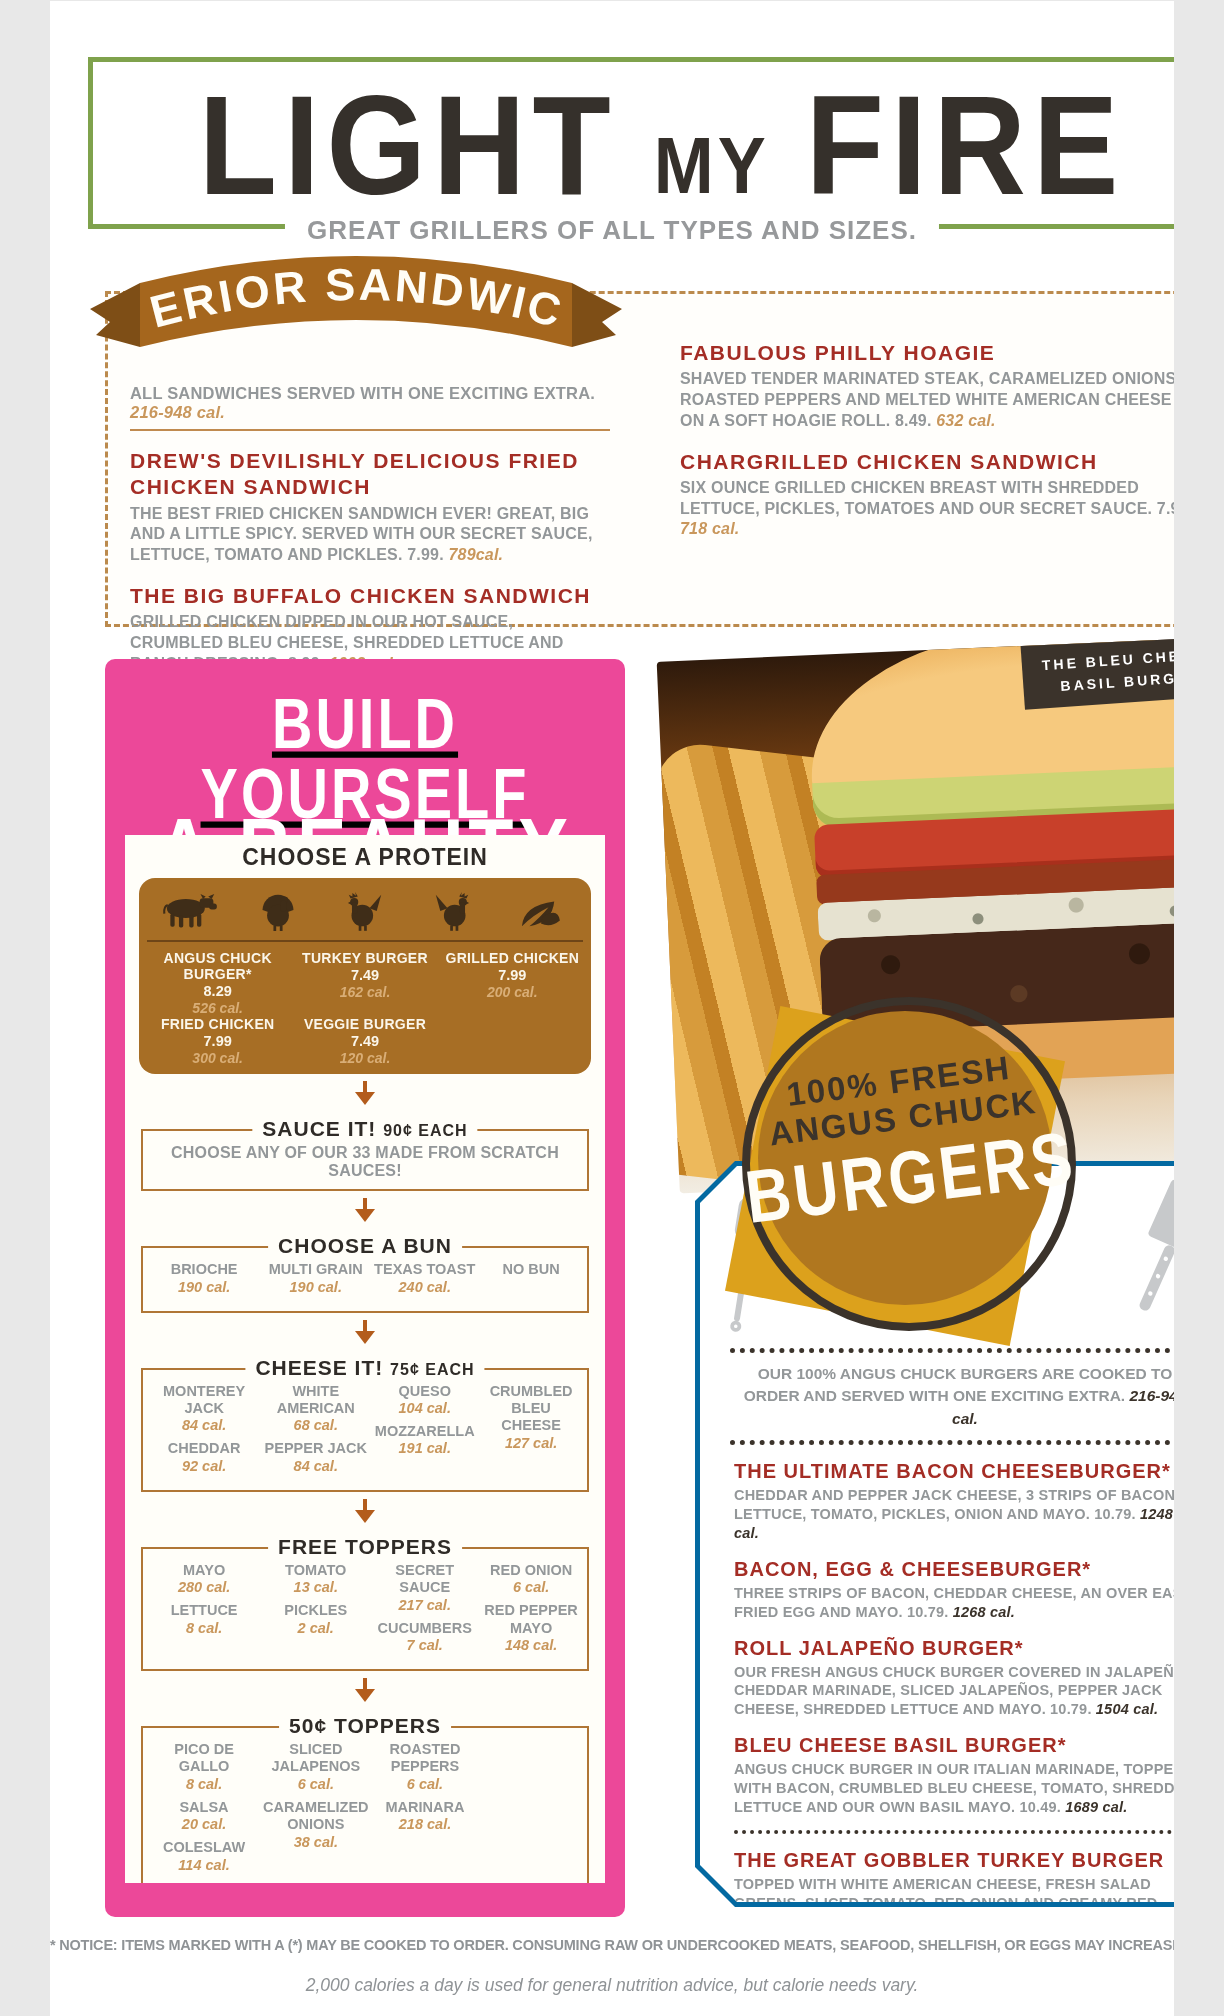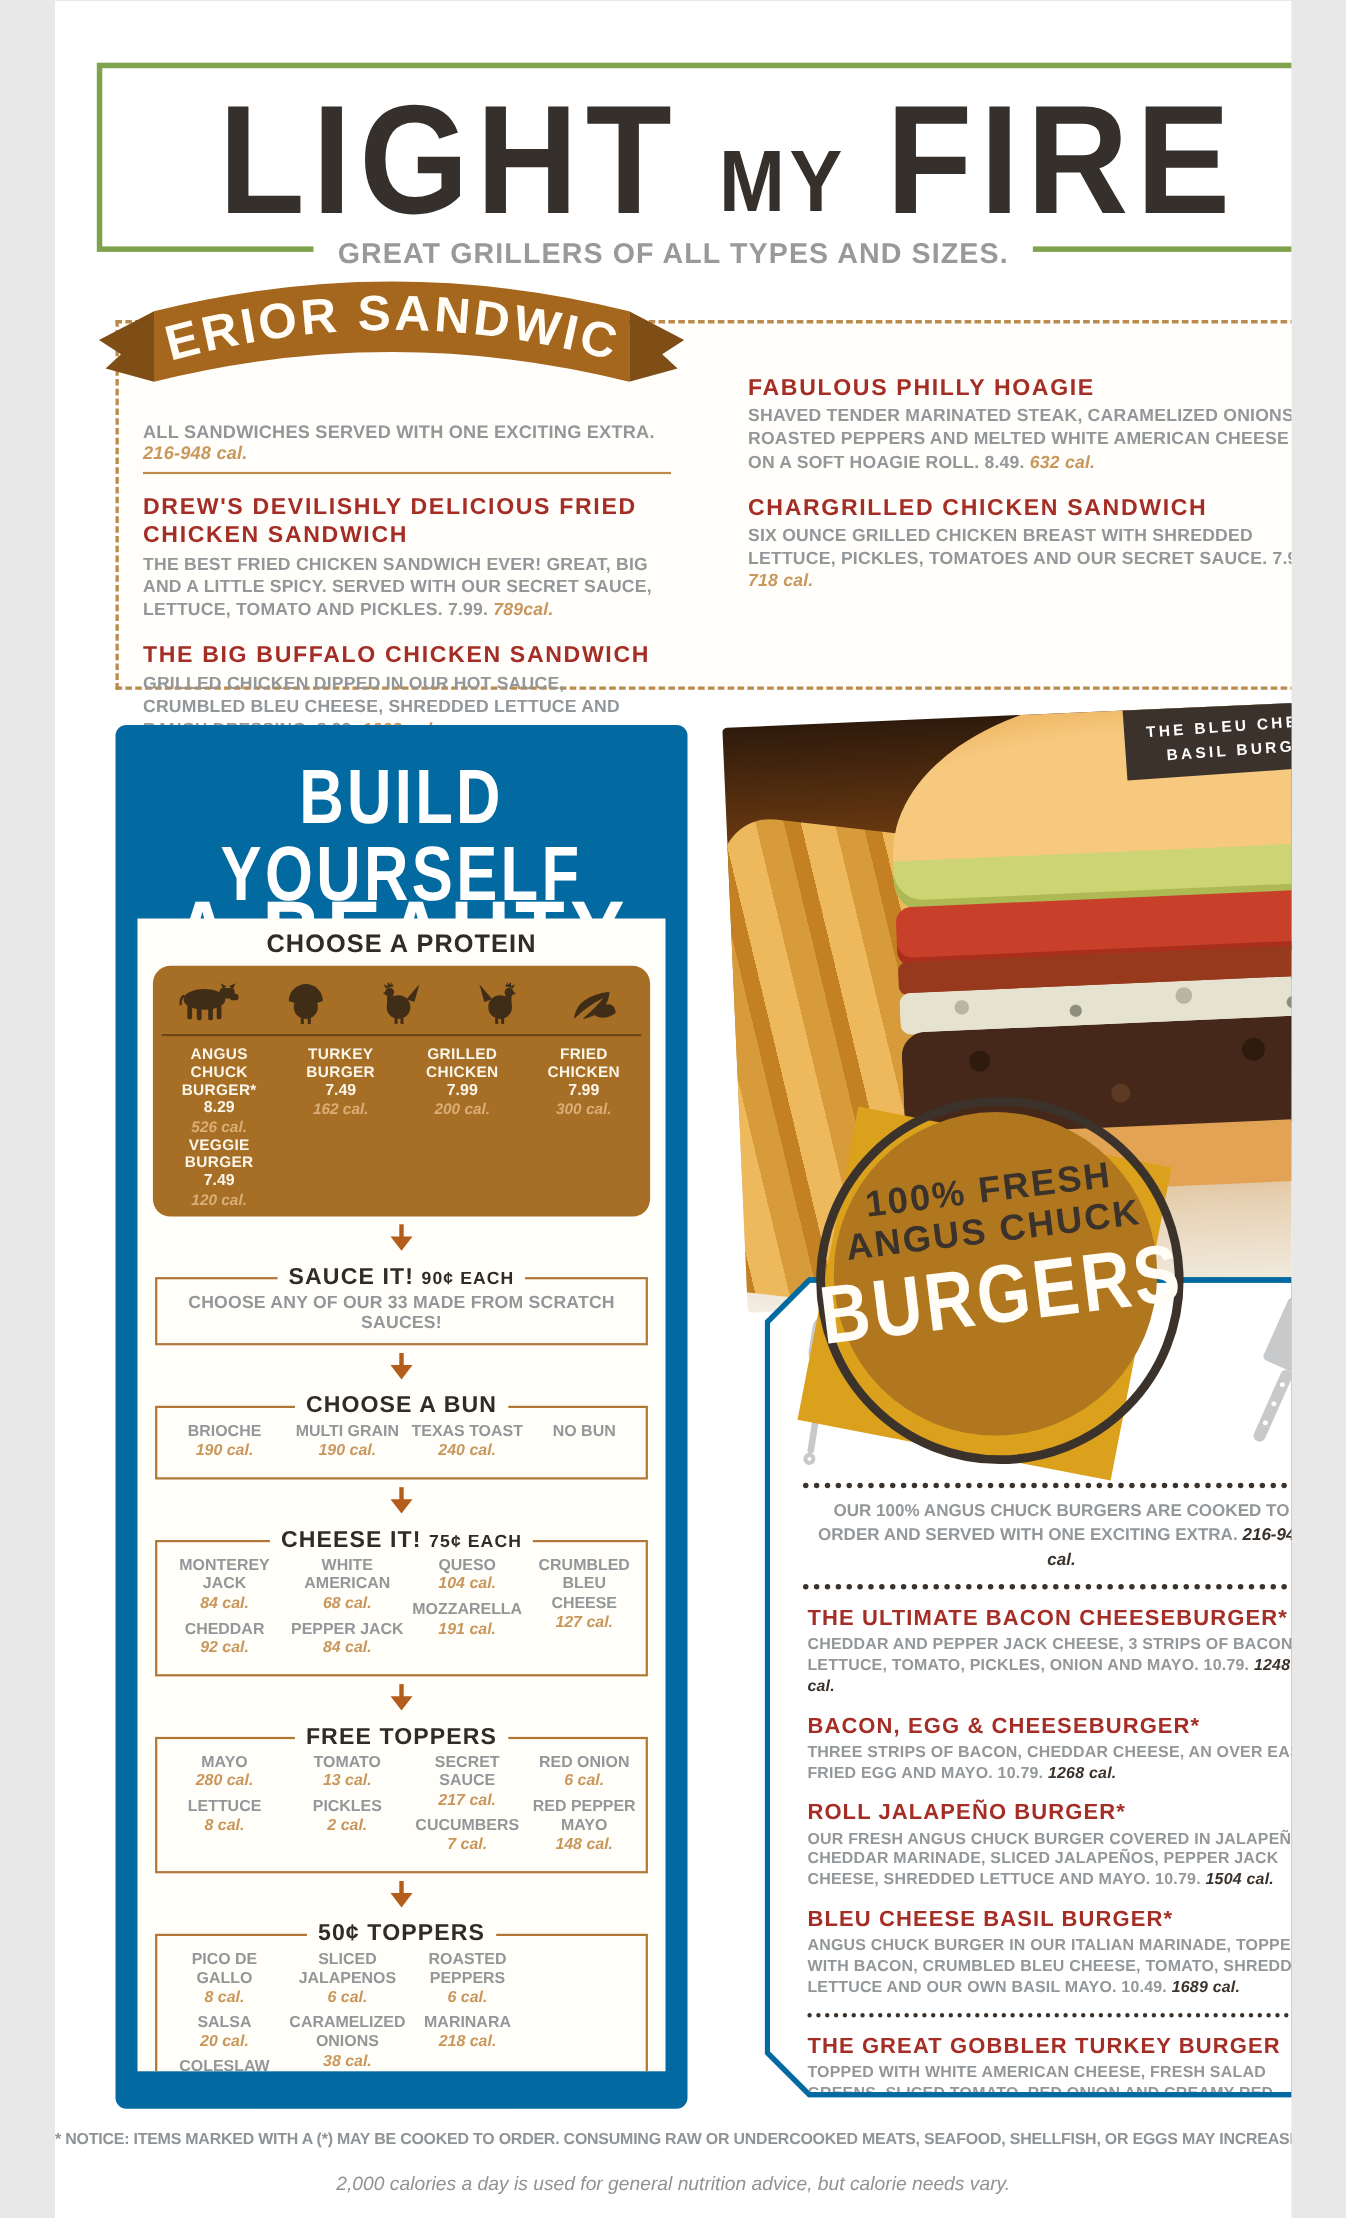--- a/index.html
+++ b/index.html
@@ -26,34 +26,34 @@
         font-size:16.5px;font-weight:700;color:#939799;letter-spacing:.2px;}
   .note .cal{color:#C9975C;font-style:italic;}
   .m-item{margin-top:17px;}
   .m-title{color:#A42D25;font-weight:700;font-size:21px;letter-spacing:1.5px;line-height:1.25;}
   .m-desc{color:#939799;font-weight:700;font-size:16px;line-height:1.3;margin-top:3px;letter-spacing:.2px;}
   .cal{color:#C9975C;font-style:italic;font-weight:700;}
   .inline-title .m-title{display:inline;}
   .inline-title .m-desc{display:inline;}
 
   
-  .builder{position:absolute;left:55px;top:658px;width:520px;height:1258px;background:#0369a1;border-radius:10px;}
+  .builder{position:absolute;left:55px;top:658px;width:520px;height:1258px;background:#ec4899;border-radius:10px;text-decoration:underline;}
   .b-t1{margin:0;padding-top:24px;text-align:center;color:#fff;font-weight:700;font-size:56px;
         letter-spacing:3px;transform:scaleY(1.25);transform-origin:top;line-height:1;}
   .b-t2{margin:0;padding-top:10px;text-align:center;color:#fff;font-weight:700;font-size:74px;
         letter-spacing:5px;transform:scaleY(1.15);transform-origin:top;line-height:1;}
   .b-inner{position:absolute;left:20px;right:20px;top:176px;bottom:34px;background:#FFFEF9;
            padding:0 14px;box-sizing:border-box;overflow:hidden;}
   .protein-title{text-align:center;font-size:23px;font-weight:800;color:#2F2B27;
                  margin:9px 0 7px;letter-spacing:1px;}
   .protein-box{background:#A76E25;border-radius:16px;padding:12px 8px 8px;}
   .p-icons{display:grid;grid-template-columns:repeat(5,1fr);align-items:end;justify-items:center;
            padding-bottom:8px;border-bottom:2px solid #6E4517;}
   .p-icons svg{display:block;}
-  .p-cols{display:grid;grid-template-columns:repeat(4,1fr);gap:0 6px;text-align:center;margin-top:8px;}
+  .p-cols{display:grid;grid-template-columns:repeat(3,1fr);gap:0 6px;text-align:center;margin-top:8px;}
   .p-name{color:#FBF6EA;font-weight:700;font-size:14px;line-height:1.15;letter-spacing:.3px;}
   .p-price{color:#FBF6EA;font-weight:700;font-size:14.5px;margin-top:1px;}
   .p-cal{color:#D9AE77;font-style:italic;font-weight:700;font-size:14px;margin-top:1px;}
 
   .arrow{margin:7px auto 0;width:20px;height:24px;position:relative;}
   .arrow::before{content:'';position:absolute;left:8px;top:0;width:4px;height:13px;background:#B35C1C;}
   .arrow::after{content:'';position:absolute;left:0;top:11px;border-left:10px solid transparent;
                 border-right:10px solid transparent;border-top:13px solid #B35C1C;}
 
   .sec{border:2.5px solid #B07636;margin:24px 2px 0;position:relative;padding:13px 6px 9px;}

